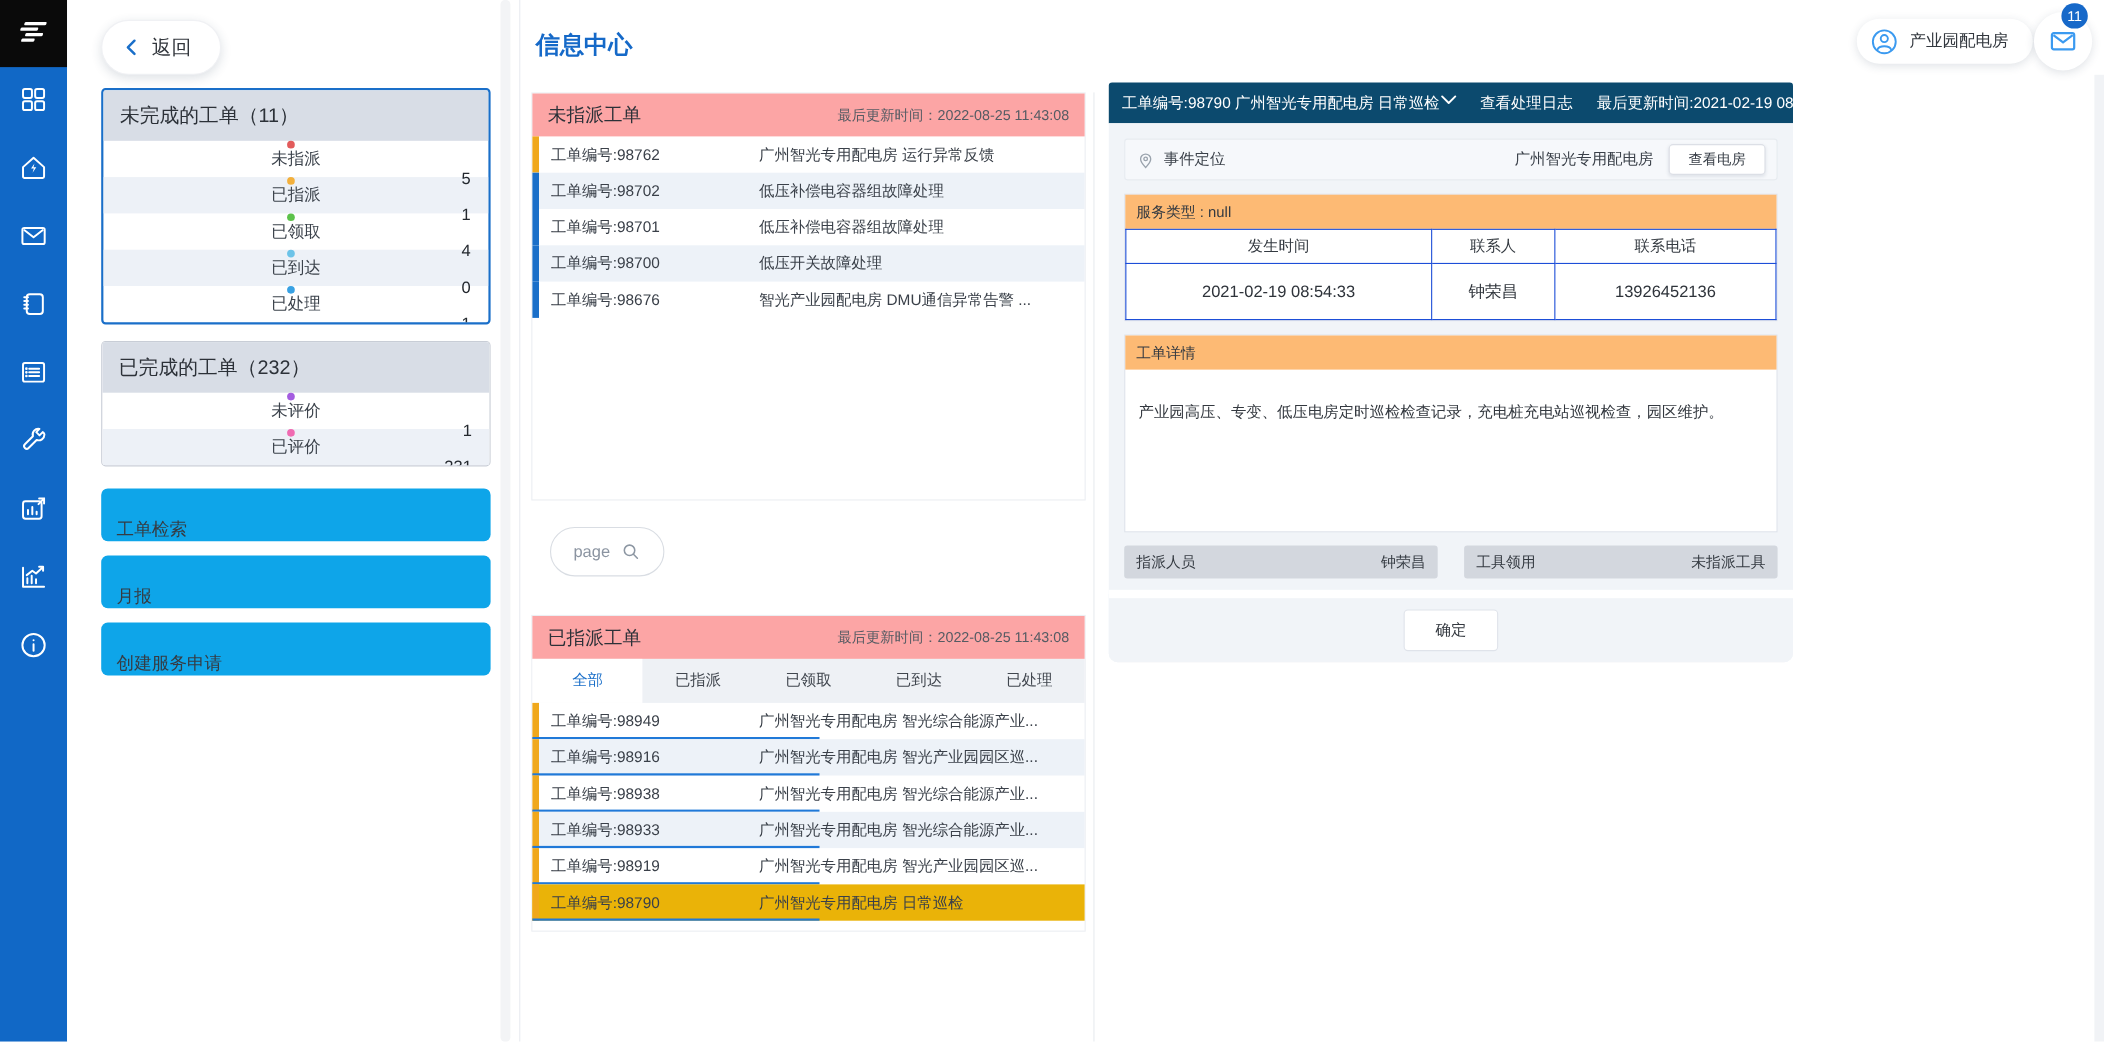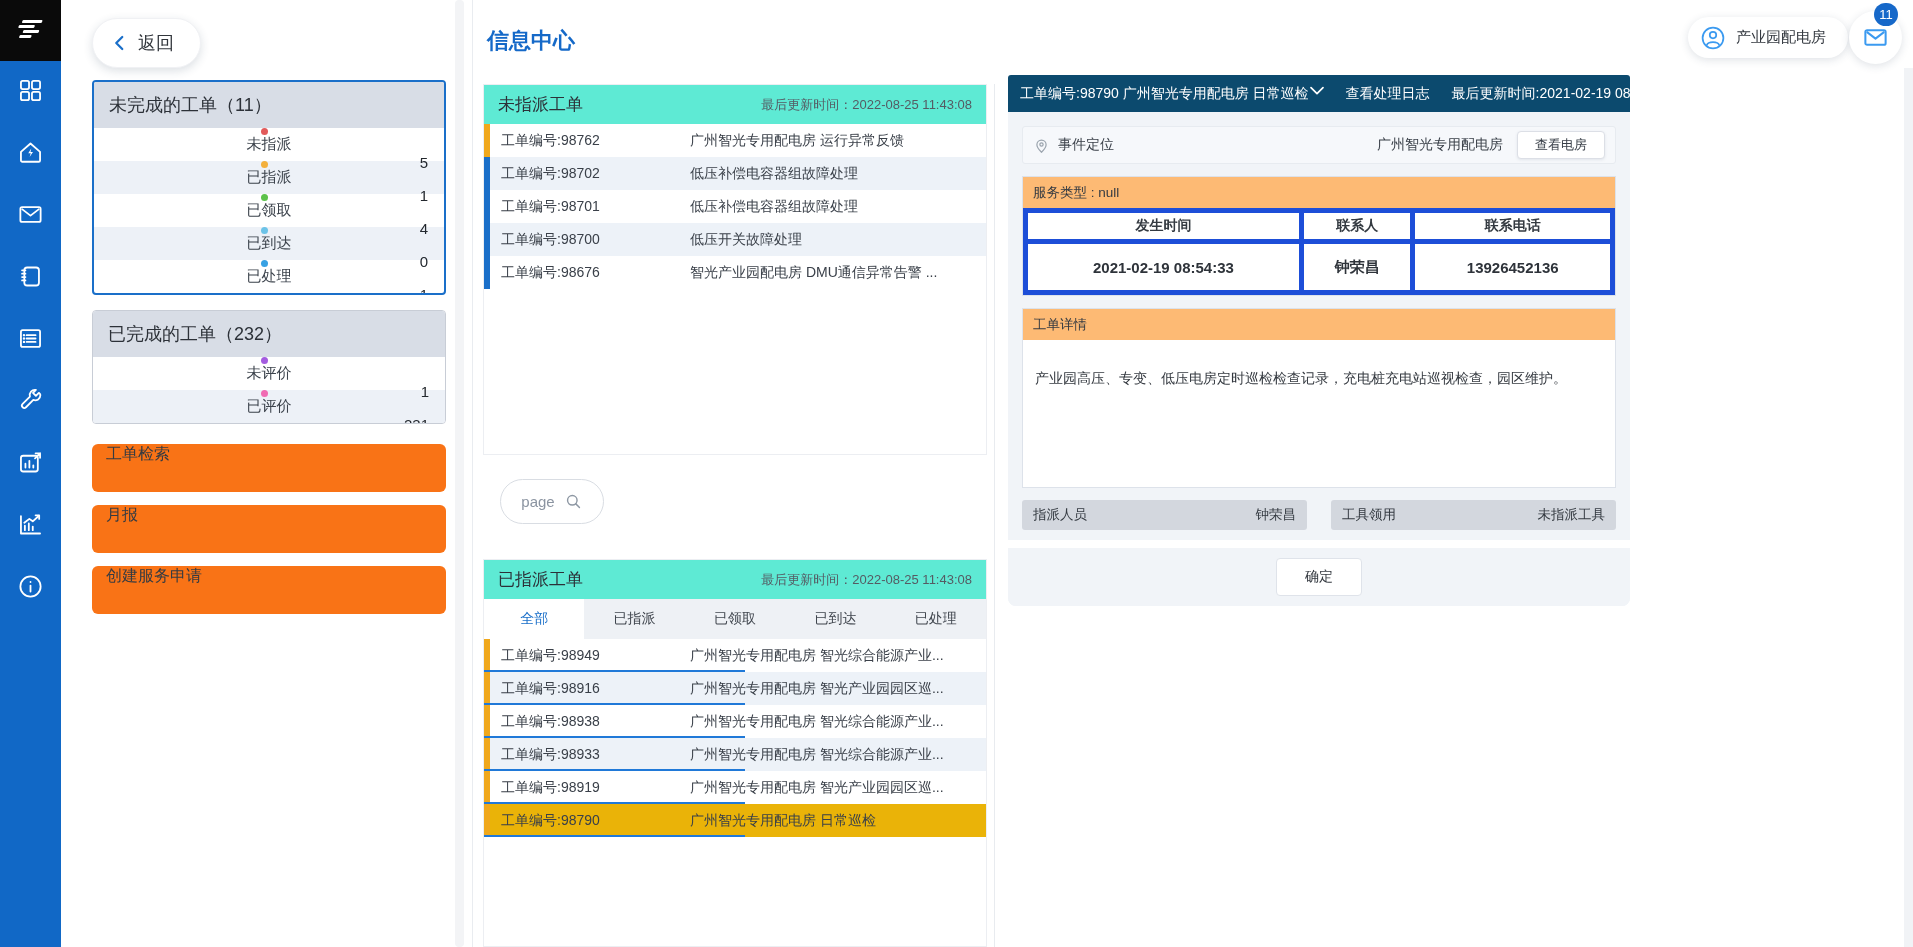--- a/index.html
+++ b/index.html
@@ -21,39 +21,39 @@
                border-radius:26px; box-shadow:0 3px 10px rgba(40,60,90,.16); display:flex; align-items:center; gap:9px; cursor:pointer; }
   .back-pill span { font-size:18px; color:#32363c; }
   .card { position:absolute; left:31px; width:354px; background:#fff; border-radius:4px; overflow:hidden; }
   .card.c1 { top:80px; border:2px solid #1a6fc9; }
   .card.c2 { top:310px; border:1px solid #c8cdd6; }
   .card-head { background:#d8dde6; padding:11px 15px; font-size:18px; color:#2c3138; }
   .stat-row { height:33px; display:flex; align-items:center; padding:0 16px; font-size:15px; color:#3c434c; cursor:pointer;flex-direction:column; }
   .stat-row.alt { background:#edf1f7; }
   .dot { width:7px; height:7px; border-radius:50%; margin-right:10px; flex:0 0 auto; }
   .stat-count { margin-left:auto; color:#23282e; }
-  .side-link { position:absolute; left:31px; width:354px; height:48px; background:#f97316; border-radius:6px;
-               display:flex; align-items:flex-start; padding:0 14px; font-size:16px; color:#363b42; cursor:pointer; }
+  .side-link { position:absolute; left:31px; width:354px; height:48px; background:#0ea5e9; border-radius:6px;
+               display:flex; align-items:flex-end; padding:0 14px; font-size:16px; color:#363b42; cursor:pointer; }
 
   
   .page-title { left:487px; top:26px; font-size:22px; font-weight:bold; color:#1569c8; }
   .panel { background:#fff; border:1px solid #eceef2; }
-  .panel-head { height:39px; background:#5eead4; display:flex; align-items:center; padding:0 14px; }
+  .panel-head { height:39px; background:#fca5a5; display:flex; align-items:center; padding:0 14px; }
   .panel-head .pt { font-size:17px; color:#2c3138; }
   .panel-head .ts { margin-left:auto; font-size:13px; color:#555b63; }
   .wo-row { height:33px; display:flex; align-items:center; position:relative; font-size:14px; color:#3a4049; cursor:pointer; }
   .wo-row.alt { background:#edf2f8; }
   .wo-bar { width:6px; align-self:stretch; flex:0 0 auto; }
   .wo-id { padding-left:11px; width:200px; flex:0 0 auto; }
   .wo-desc { flex:1; padding-right:10px; white-space:nowrap; overflow:hidden; }
   .panelA { left:483px; top:84px; width:504px; height:371px; }
   .page-pill { left:500px; top:479px; width:104px; height:45px; border:1px solid #d9dde3; border-radius:23px; background:#fff;
                display:flex; align-items:center; justify-content:center; gap:9px; cursor:pointer; }
   .page-pill span { font-size:15px; color:#8b94a1; }
-  .panelB { left:483px; top:559px; width:504px; height:388px; }
+  .panelB { left:483px; top:559px; width:504px; height:288px; }
   .tabs { height:40px; background:#eef1f5; display:flex; }
   .tab { flex:1; display:flex; align-items:center; justify-content:center; font-size:14px; color:#40464e; cursor:pointer; }
   .tab.active { background:#fff; color:#1a6fc9; }
   .arow::after { content:""; position:absolute; left:0; bottom:0; width:52%; height:2px; background:#2079d8; }
   .wo-row.sel { background:#eab308;justify-content:space-between; }
   .mid-divider { left:994px; top:84px; width:1px; height:863px; background:#e8ebef; }
 
   
   .detail { left:1008px; top:75px; width:622px; }
   .d-head { height:37px; background:#0c4a6e; border-radius:3px 3px 0 0; display:flex; align-items:center; padding:0 12px; color:#fff; font-size:14px; }
@@ -62,21 +62,21 @@
   .d-head .dh-ts { margin-left:22px; white-space:nowrap; }
   .d-body { background:#f1f4f8; border-radius:0 0 8px 8px; padding:14px 14px 0 14px; }
   .loc-row { height:38px; background:#f6f8fb; border:1px solid #e7ebf0; border-radius:3px; display:flex; align-items:center; padding:0 10px; margin-bottom:12px; }
   .loc-row .lbl { font-size:14px; color:#3a4049; margin-left:8px; }
   .loc-row .val { margin-left:auto; font-size:14px; color:#3a4049; margin-right:14px; }
   .btn-white { background:#fff; border:1px solid #dcdfe6; border-radius:4px; padding:4px 17px; font-size:13px; color:#3a4049;
                box-shadow:0 1px 3px rgba(40,60,90,.10); cursor:pointer; font-family:inherit; }
   .block { border:1px solid #dde2ea; background:#fff; margin-bottom:12px; }
   .block-head { height:31px; background:#fdba74; display:flex; align-items:center; padding:0 10px; font-size:13.5px; color:#343a41; }
   table.info { width:100%; border-collapse:collapse; }
-  table.info th, table.info td { border:5px solid #1d4ed8; text-align:center; font-weight:bold; }
+  table.info th, table.info td { border:1px solid #1d4ed8; text-align:center; font-weight:normal; }
   table.info th { height:31px; font-size:14px; color:#343a41; background:#fff; }
   table.info td { height:51px; font-size:15px; color:#2e333a; }
   .col1 { width:47%; } .col2 { width:19%; } .col3 { width:34%; }
   .detail-text { min-height:147px; padding:28px 12px; font-size:14px; color:#33383f; line-height:1.5; }
   .kv-row { display:flex; gap:24px; }
   .kv { flex:1; height:30px; background:#d3d7de; border-radius:3px; display:flex; align-items:center; padding:0 11px; font-size:13.5px; color:#343a41; }
   .kv .v { margin-left:auto; }
   .d-foot { margin:10px -14px 0 -14px; height:66px; background:#f1f4f8; border-top:8px solid #fff; border-radius:0 0 8px 8px;
             display:flex; align-items:center; justify-content:center; }
   .confirm-btn { background:#fff; border:1px solid #dfe3ea; border-radius:4px; padding:9px 28px; font-size:14px; color:#33383f; cursor:pointer; font-family:inherit; }

